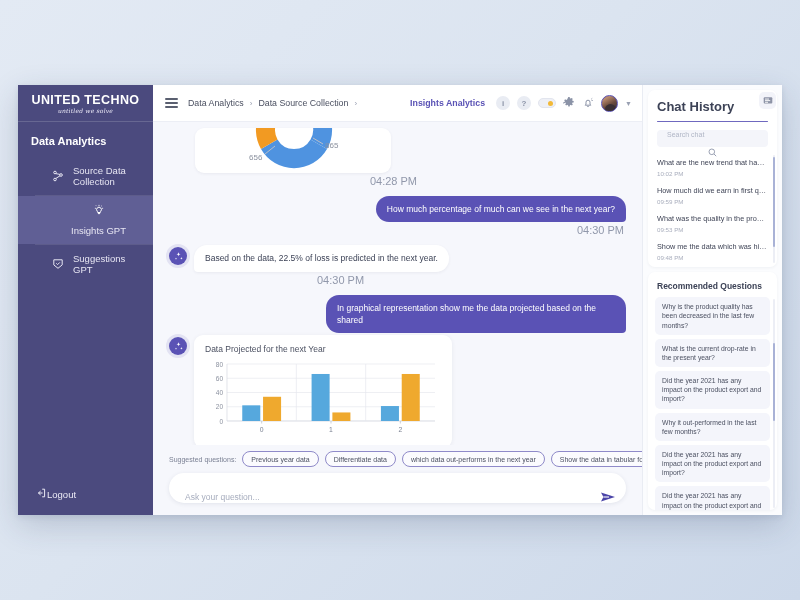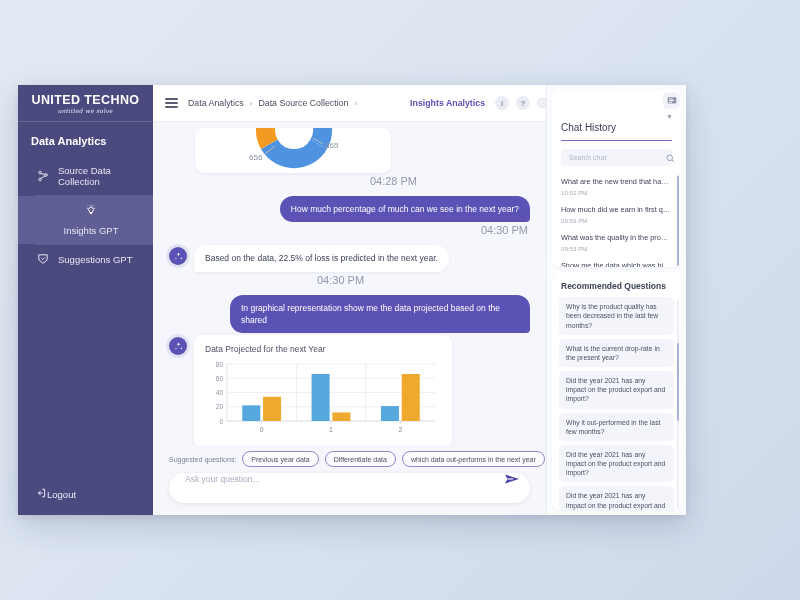--- a/index.html
+++ b/index.html
@@ -11,21 +11,21 @@
     background: #dfe7f2;
     font-family: "Liberation Sans", sans-serif;
   }
   .page-bg {
     position: absolute; inset: 0;
     background: linear-gradient(135deg, #e3eaf4 0%, #dbe4f0 45%, #cdd9ea 100%);
   }
   .app-window {
     position: absolute;
     left: 18px; top: 85px;
-    width: 668px; height: 430px;
+    width: 764px; height: 430px;
     background: #ffffff;
     box-shadow: 0 10px 30px rgba(40,55,90,.20), 0 2px 6px rgba(40,55,90,.10);
     display: flex;
     overflow: hidden;
   }
 
   
   .sidebar {
     width: 135px; flex: 0 0 135px;
     background: #4b4a7e;
@@ -48,21 +48,21 @@
     font-style: italic; font-size: 6px;
     color: #e9e7f5; margin-top: 1px; letter-spacing: .2px;
   }
   .side-title {
     font-size: 11px; font-weight: 700;
     padding: 13px 0 10px 13px; color: #fff;
   }
   .nav { display: flex; flex-direction: column; }
   .nav-item {
     display: flex; align-items: center; gap: 9px;
-    padding: 8px 8px 8px 17px;
+    padding: 8px 8px 8px 32px;
     font-size: 9.5px; color: #e7e6f3;
     border-left: 2px solid transparent;
     cursor: pointer; min-height: 28px;
   }
   .nav-item.active {
     background: #605f95;
     flex-direction: column;
   }
   .nav-item .nico { width: 12px; height: 12px; flex: 0 0 12px;
     display: flex; align-items: center; justify-content: center; }
@@ -179,22 +179,22 @@
     border: 1px solid #8f8ac9; color: #4b5061;
     border-radius: 10px; padding: 3.5px 8px;
     font-size: 7px; white-space: nowrap; cursor: pointer;
     background: #fbfbfe;
   }
 
   
   .composer-wrap { padding: 0 16px 12px 16px; }
   .composer {
     height: 30px; background: #fff; border-radius: 16px;
-    display: flex; align-items: flex-start;
-    padding: 0 10px 12px 14px;
+    display: flex; align-items: flex-end;
+    padding: 0 10px 0 14px;
     box-shadow: 0 1px 4px rgba(50,60,90,.10);
     gap: 20px;
   }
   .composer input {
     flex: 1 1 auto; border: none; outline: none;
     font-size: 8.5px; color: #3c4256;
     font-family: "Liberation Sans", sans-serif; background: transparent;
   }
   .composer input::placeholder { color: #a7adbe; }
   .send-btn { cursor: pointer; display: flex; align-items: center; padding-left: 6px; }
@@ -211,33 +211,33 @@
     background: #fff; margin: 5px 5px 0 5px;
     border-radius: 7px;
     box-shadow: 0 1px 3px rgba(50,60,90,.06);
     display: flex; flex-direction: column;
     overflow: hidden;
   }
   .rp-head {
     display: flex; align-items: center;
     padding: 9px 8px 7px 9px; gap: 4px;
   }
-  .rp-title { font-size: 10px; font-weight: 400; color: #3c4256; margin-top: 23px; }
+  .rp-title { font-size: 13px; font-weight: 700; color: #3c4256; }
   .rp-caret { margin-left: auto; font-size: 7px; color: #98a0b3; cursor: pointer; }
   .rp-underline { height: 1.5px; background: #6f68bf; margin: 0 9px; border-radius: 1px; }
   .panel-icon-btn {
     position: absolute; right: 6px; top: 7px;
     width: 17px; height: 17px; border-radius: 5px;
     background: #f2f3f9; display: flex; align-items: center; justify-content: center;
     cursor: pointer; z-index: 3;
   }
   .searchbox {
     margin: 8px 9px 4px 9px; height: 17px;
     background: #f4f5fa; border-radius: 4px;
-    display: flex; align-items: center; padding: 0 6px; gap: 4px;
+    display: flex; align-items: center; padding: 0 6px; gap: 4px; flex-direction: column;
   }
   .searchbox input {
     border: none; outline: none; background: transparent;
     font-size: 7px; color: #4b5061; flex: 1 1 auto;
     font-family: "Liberation Sans", sans-serif;
   }
   .searchbox input::placeholder { color: #b0b6c6; }
   .hist-list { padding: 2px 0 4px 0; overflow: hidden; position: relative; }
   .hist-item { padding: 5px 9px 4px 9px; cursor: pointer; }
   .hist-q { font-size: 7.3px; color: #3f4456; line-height: 1.3;

